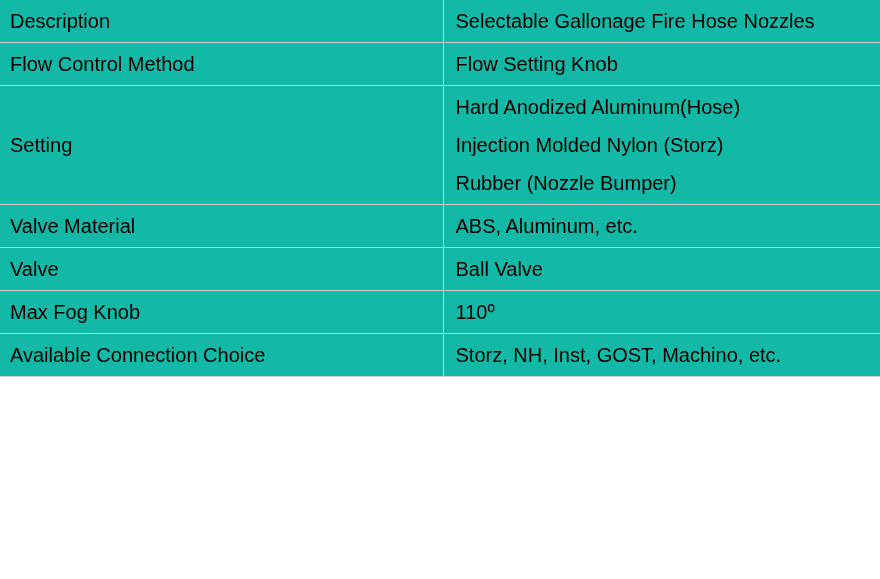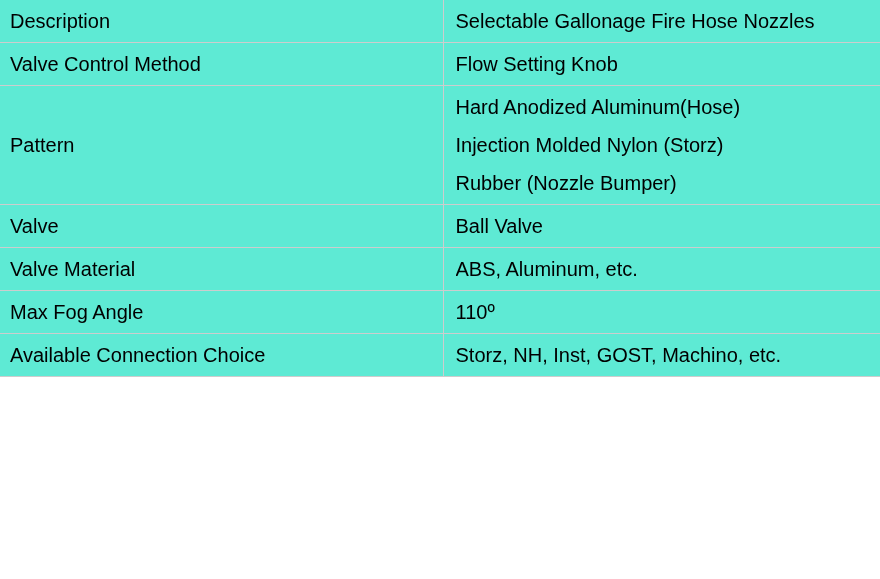--- a/index.html
+++ b/index.html
@@ -13,21 +13,21 @@
   .spec-table {
     width: 880px;
     border-collapse: collapse;
     table-layout: fixed;
     color: #000000;
     font-size: 20px;
   }
   .spec-table td {
     vertical-align: middle;
     border-bottom: 1px solid #cdcdcd;
-    background: #5eead4;
+    background: #14b8a6;
   }
   td.label-cell {
     width: 443px;
     border-right: 1px solid #cdcdcd;
     padding: 2px 10px;
   }
   td.value-cell {
     padding: 2px 12px;
     margin-top: 16px;
   }
@@ -45,55 +45,55 @@
       <tr>
     <td class="label-cell">
       <div class="line">Description</div>
     </td>
     <td class="value-cell">
           <div class="line">Selectable Gallonage Fire Hose Nozzles</div>
         </td>
   </tr>
       <tr>
     <td class="label-cell">
-      <div class="line">Valve Control Method</div>
+      <div class="line">Flow Control Method</div>
     </td>
     <td class="value-cell">
           <div class="line">Flow Setting Knob</div>
         </td>
   </tr>
       <tr>
     <td class="label-cell">
-      <div class="line">Pattern</div>
+      <div class="line">Setting</div>
     </td>
     <td class="value-cell">
           <div class="line">Hard Anodized Aluminum(Hose)</div>
           <div class="line">Injection Molded Nylon (Storz)</div>
           <div class="line">Rubber (Nozzle Bumper)</div>
+        </td>
+  </tr>
+      <tr>
+    <td class="label-cell">
+      <div class="line">Valve Material</div>
+    </td>
+    <td class="value-cell">
+          <div class="line">ABS, Aluminum, etc.</div>
         </td>
   </tr>
       <tr>
     <td class="label-cell">
       <div class="line">Valve</div>
     </td>
     <td class="value-cell">
           <div class="line">Ball Valve</div>
         </td>
   </tr>
       <tr>
     <td class="label-cell">
-      <div class="line">Valve Material</div>
-    </td>
-    <td class="value-cell">
-          <div class="line">ABS, Aluminum, etc.</div>
-        </td>
-  </tr>
-      <tr>
-    <td class="label-cell">
-      <div class="line">Max Fog Angle</div>
+      <div class="line">Max Fog Knob</div>
     </td>
     <td class="value-cell">
           <div class="line">110º</div>
         </td>
   </tr>
       <tr>
     <td class="label-cell">
       <div class="line">Available Connection Choice</div>
     </td>
     <td class="value-cell">

